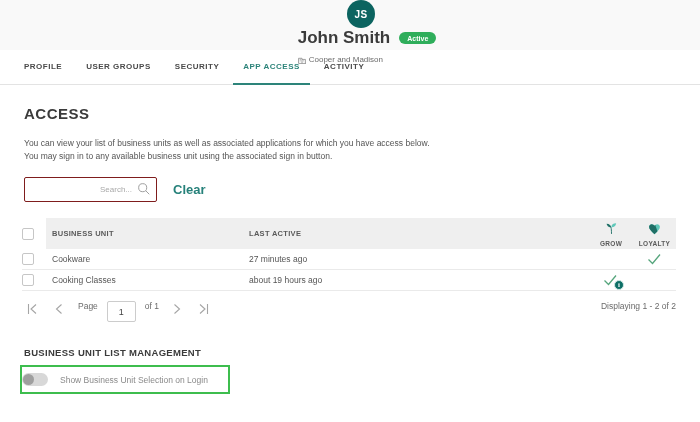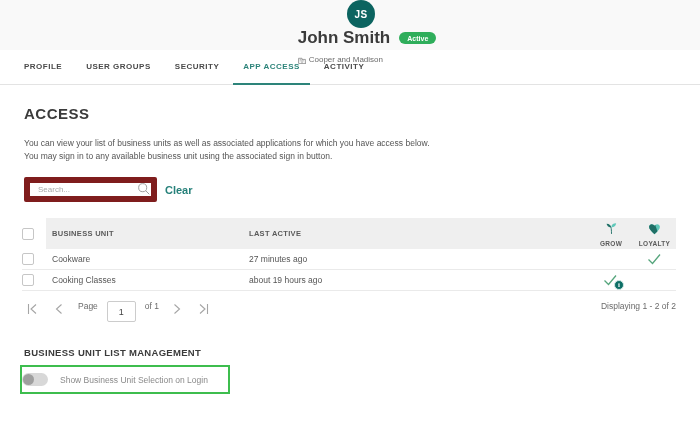--- a/index.html
+++ b/index.html
@@ -51,27 +51,28 @@
   .main { padding:0 24px; }
   .page-title {
     margin:20px 0 0; font-size:15px; font-weight:bold;
     letter-spacing:.5px; color:#3b3b3b;
   }
   .desc { margin:15px 0 0; font-size:8.5px; line-height:1.55; color:#555; }
   
   .search-row { margin-top:14px; display:flex; align-items:center; }
   .search-box { position:relative; width:133px; }
   .search-box input {
-    width:100%; height:25px; border:6px solid #7f1d1d; border-radius:2px;
+    width:100%; height:25px; border:1px solid #7f1d1d; border-radius:2px;
     padding:0 24px 0 8px; font-size:8px; color:#333; outline:none;
     font-family:"Liberation Sans", sans-serif;
+    text-align:right;
   }
   .search-box input::placeholder { color:#a9a9a9; }
   .search-icon { position:absolute; right:6px; top:5px; }
-  .clear-link { margin-left:8px; font-size:11px; font-weight:bold; color:#26817a; cursor:pointer; text-decoration:none; }
+  .clear-link { margin-left:16px; font-size:13px; font-weight:bold; color:#26817a; cursor:pointer; text-decoration:none; }
   
   .table { margin:16px 0 0 -2px; }
   .thead, .row { display:flex; }
   .thead { height:31px; }
   .col-check { width:24px; display:flex; align-items:center; flex:none; }
   .checkbox {
     width:12px; height:12px; background:#fff;
     border:1px solid #c6c6c6; border-radius:2px; cursor:pointer;
   }
   .band { flex:1; background:#efefef; display:flex; align-items:center; }

